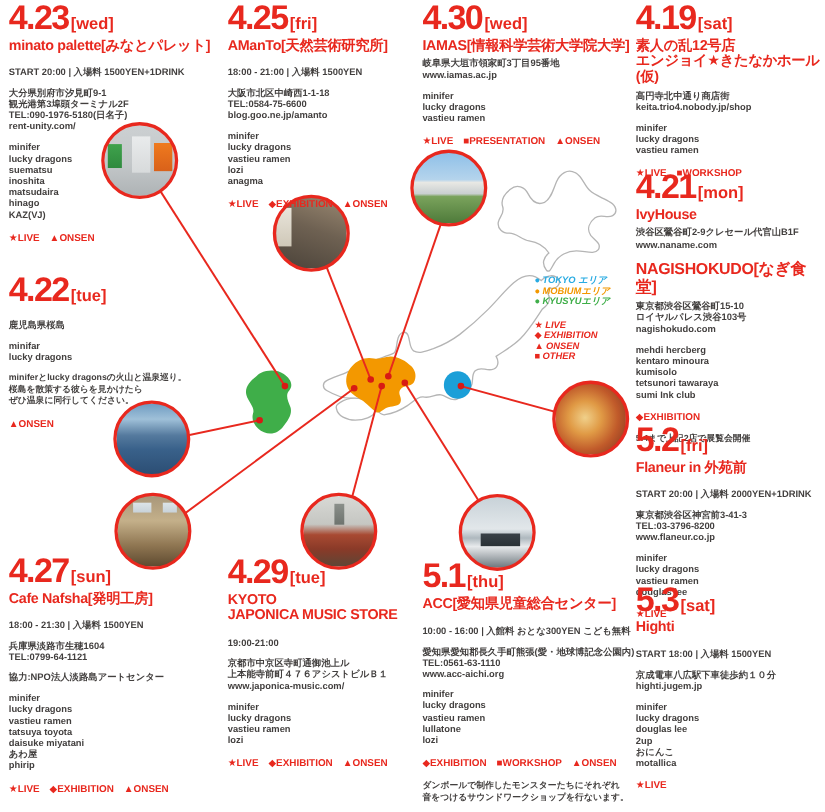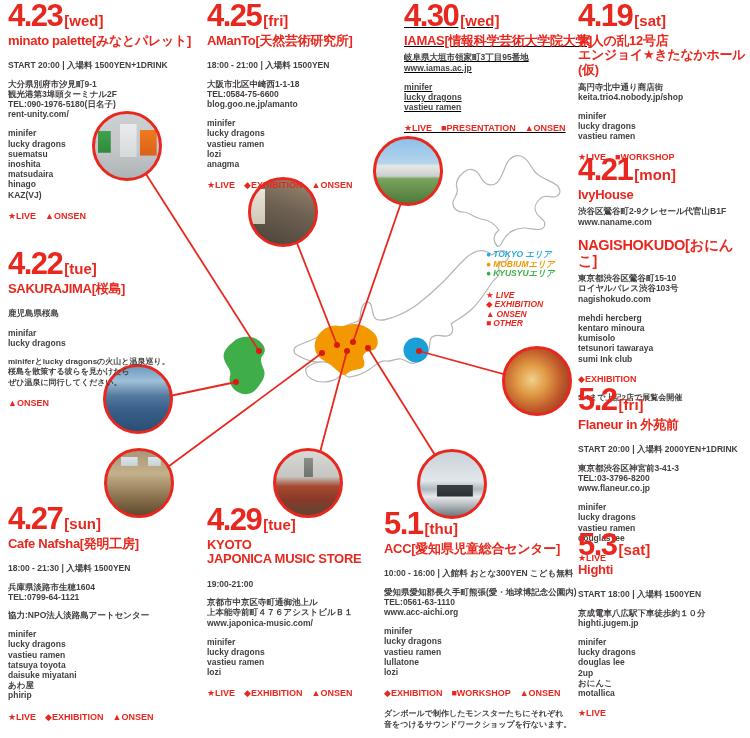--- a/index.html
+++ b/index.html
@@ -19,21 +19,21 @@
   .venue.big{font-size:14.5px;margin-top:10px;}
   .info{font-size:8.5px;font-weight:bold;color:#423f3e;margin-top:12px;line-height:1.2;}
   .addr{font-size:8.5px;font-weight:bold;color:#423f3e;margin-top:8px;line-height:1.2;white-space:pre-line;}
   .addr.tight{margin-top:4px;}
   .coop{font-size:8.5px;font-weight:bold;color:#423f3e;margin-top:8px;line-height:1.2;}
   .artists{font-size:8.5px;font-weight:bold;color:#423f3e;margin-top:9px;line-height:1.2;white-space:pre-line;}
   .tags{font-size:9px;font-weight:bold;color:#e8281e;margin-top:10px;white-space:pre;}
   .note{font-size:8px;font-weight:bold;color:#423f3e;margin-top:9px;line-height:1.3;white-space:pre-line;}
   #ev423{left:8px;top:2px;width:195px;}
   #ev425{left:207px;top:2px;width:178px;}
-  #ev430{left:404px;top:2px;width:205px;text-decoration:underline;}
+  #ev430{left:384px;top:2px;width:205px;}
   #ev419{left:578px;top:2px;width:172px;}
   #ev421{left:578px;top:156px;width:172px;}
   #ev422{left:8px;top:250px;width:205px;}
   #ev427{left:8px;top:505px;width:200px;}
   #ev429{left:207px;top:506px;width:190px;}
   #ev51 {left:384px;top:510px;width:215px;}
   #ev52 {left:578px;top:386px;width:172px;}
   #ev53 {left:578px;top:531px;width:172px;}
   
   .mapsvg{position:absolute;left:0;top:0;z-index:1;}
@@ -190,36 +190,35 @@
 lucky dragons
 vastieu ramen</div>
     <div class="tags">★LIVE　■WORKSHOP</div>
   </div>
 
   <div class="event" id="ev421">
     <div class="date"><span class="num">4.21</span><span class="day">[mon]</span></div>
     <div class="venue">IvyHouse</div>
     <div class="addr tight">渋谷区鶯谷町2-9クレセール代官山B1F
 www.naname.com</div>
-    <div class="venue big">NAGISHOKUDO[おにんこ]</div>
+    <div class="venue big">NAGISHOKUDO[なぎ食堂]</div>
     <div class="addr tight">東京都渋谷区鶯谷町15-10
 ロイヤルパレス渋谷103号
 nagishokudo.com</div>
     <div class="artists">mehdi hercberg
 kentaro minoura
 kumisolo
 tetsunori tawaraya
 sumi Ink club</div>
     <div class="tags">◆EXHIBITION</div>
     <div class="note">5.4まで上記2店で展覧会開催</div>
   </div>
 
   <div class="event" id="ev422">
     <div class="date"><span class="num">4.22</span><span class="day">[tue]</span></div>
-    <div class="venue">SAKURAJIMA[桜島]</div>
     <div class="info">鹿児島県桜島</div>
     <div class="artists">minifar
 lucky dragons</div>
     <div class="note">miniferとlucky dragonsの火山と温泉巡り。
 桜島を散策する彼らを見かけたら
 ぜひ温泉に同行してください。</div>
     <div class="tags">▲ONSEN</div>
   </div>
 
   <div class="event" id="ev427">

